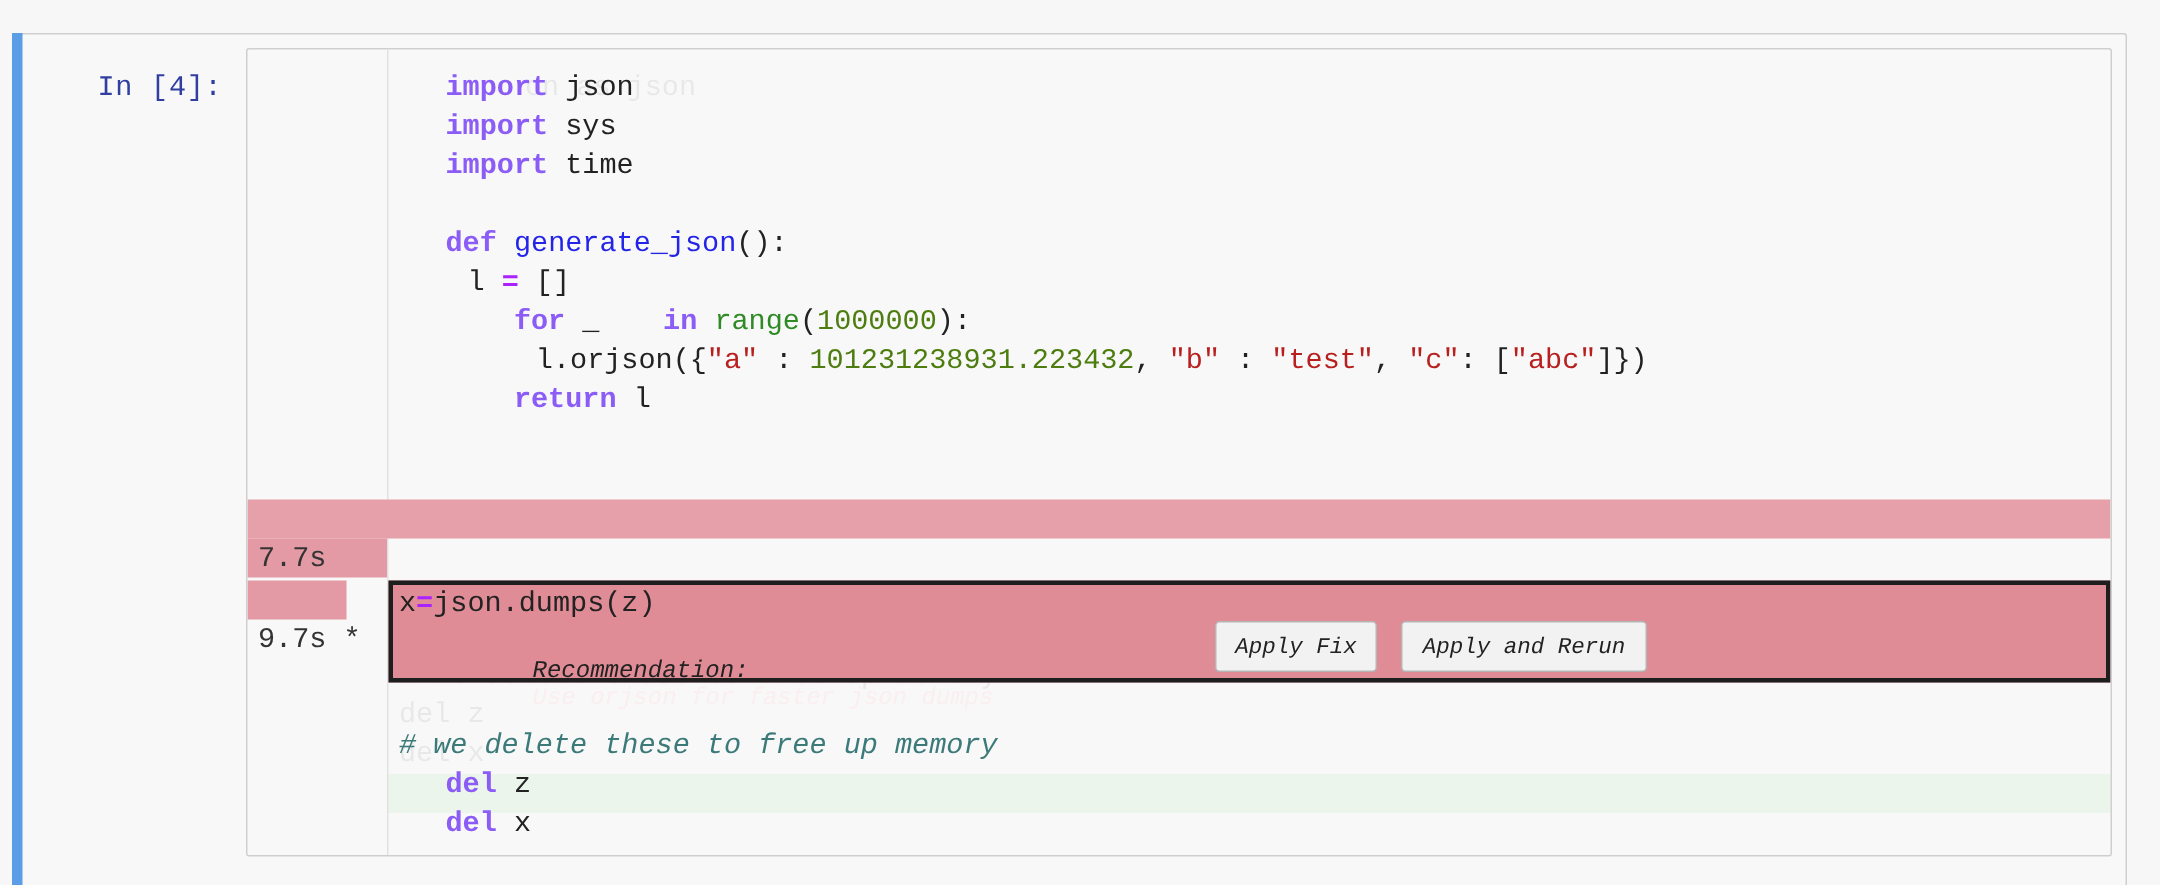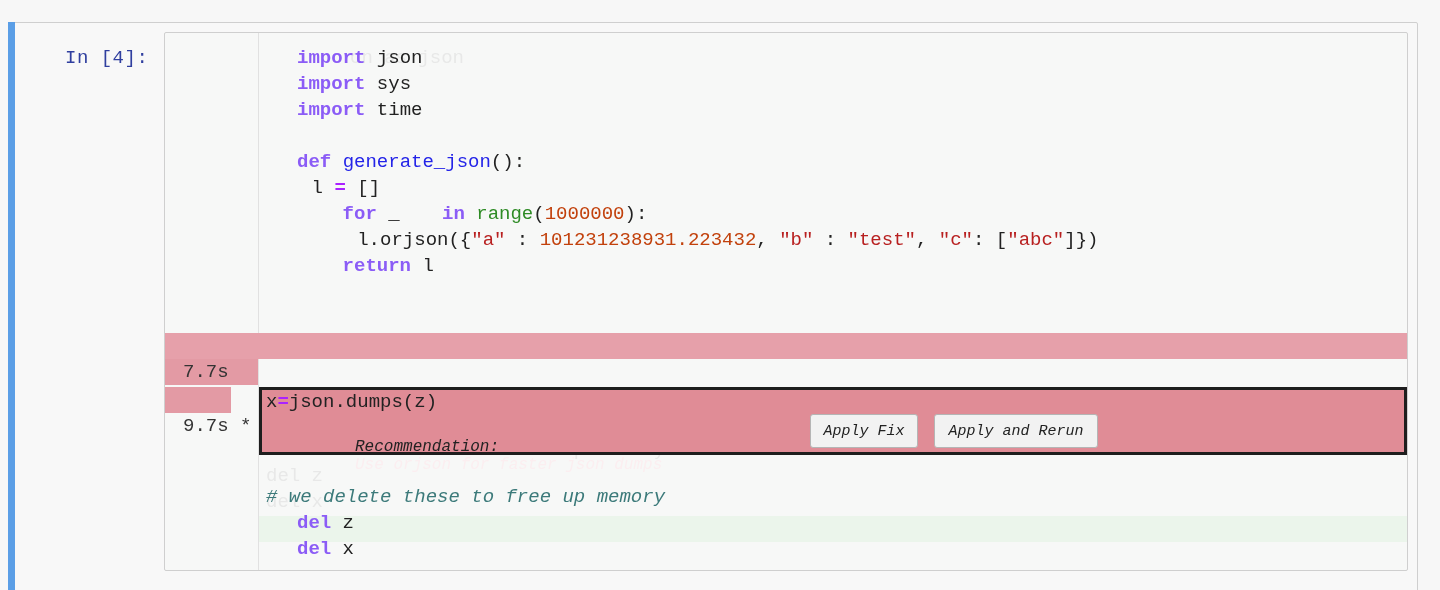--- a/index.html
+++ b/index.html
@@ -31,27 +31,27 @@
     }
     .gutter-divider {
       position: absolute; left: 93px; top: 0; bottom: 0; width: 1px; background: #e1e1e1;
     }
     .line {
       position: absolute; left: 0; right: 0; height: 26px;
       font-size: 19px; line-height: 26px; white-space: pre; color: #222;
     }
     .line .gut {
       position: absolute; left: 0; width: 93px; height: 100%;
-      padding-left: 18px; color: #333;
+      padding-left: 7px; color: #333;
     }
     .line .code { position: absolute; left: 101px; }
     .kw { color: #8b5cf6; font-weight: bold; margin-left: 31px; }
     .fn { color: #2424e8; }
     .bi { color: #2e8b25; }
-    .num { color: #c2410c; }
+    .num { color: #4d7c0f; }
     .str { color: #b82020; }
     .op { color: #aa22ff; font-weight: bold; }
     .cm { color: #3c7a7a; font-style: italic; }
 
     .hl-light { background: #f5d4d9; }
     .hl-mid { background: #e6a0aa; }
     .gut-mid { background: #e39aa4; }
 
     .rec-box {
       position: absolute; left: 94px; top: 354px; width: 1148px; height: 68px;

